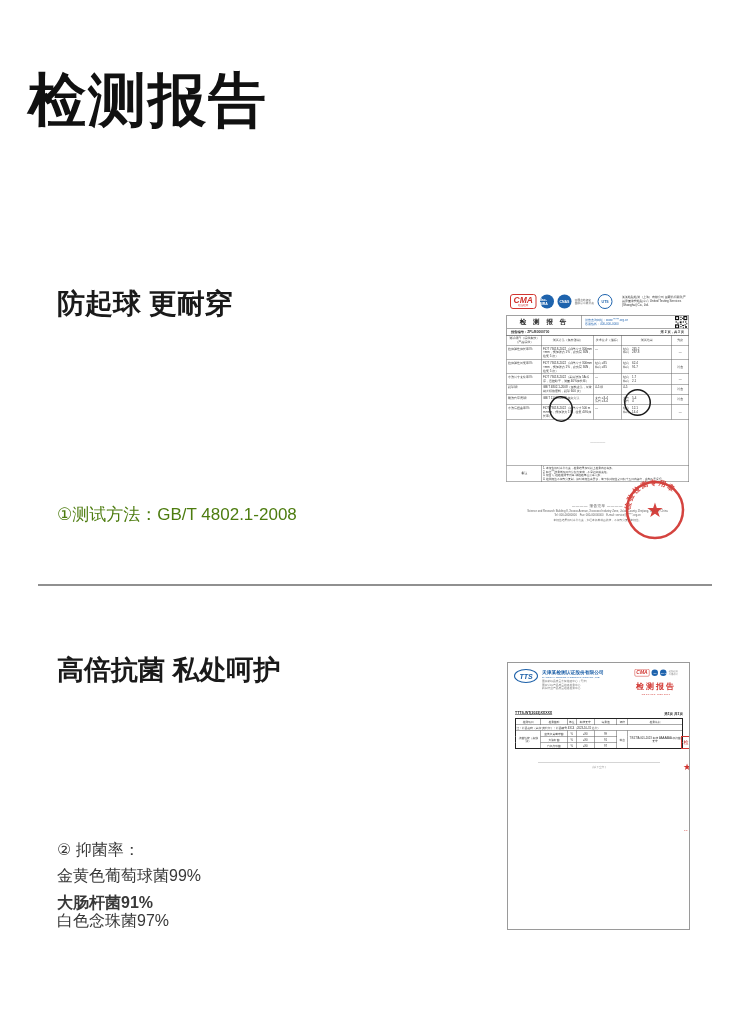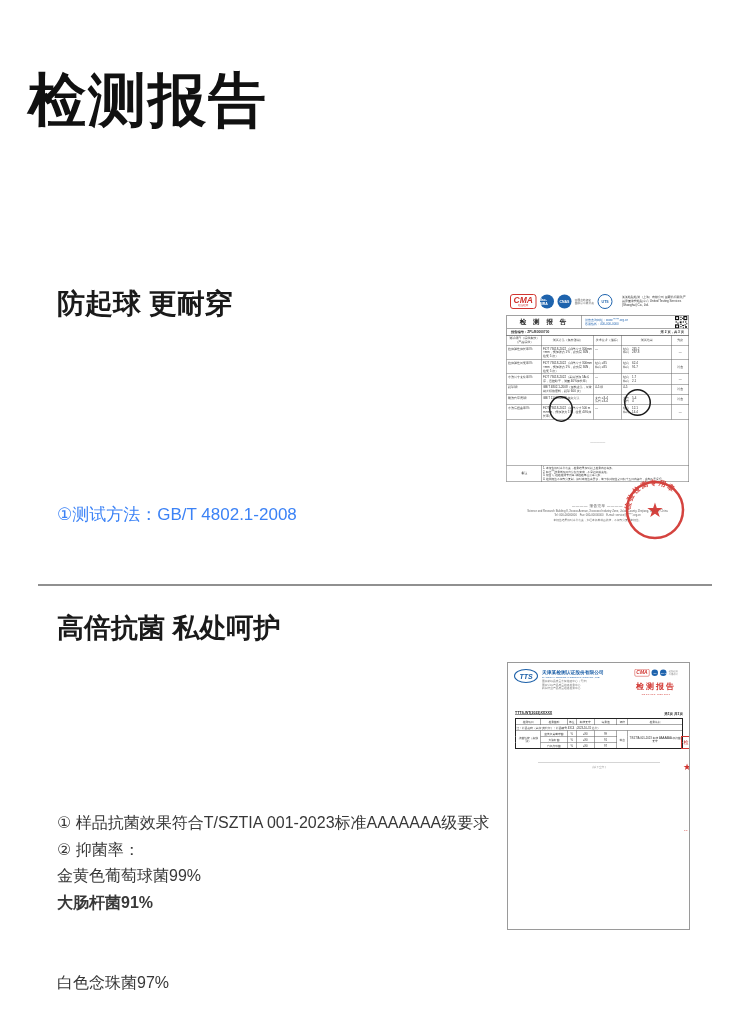--- a/index.html
+++ b/index.html
@@ -5,21 +5,21 @@
   * { margin:0; padding:0; box-sizing:border-box; }
   html,body { background:#fff; }
   body { font-family:"Liberation Sans","DejaVu Sans",sans-serif; -webkit-text-size-adjust:none; }
   .page { position:relative; width:750px; height:1035px; background:#ffffff; overflow:hidden; margin:0 auto; }
 
   .main-title { position:absolute; left:28px; top:62px; font-size:58px; font-weight:600; color:#111; letter-spacing:2px; }
 
   .sec-heading { position:absolute; left:57px; font-size:28px; font-weight:700; color:#1a1a1a; }
   .sec2-heading { position:absolute; left:57px; font-size:27px; font-weight:700; color:#1a1a1a; line-height:33px; }
 
-  .note { position:absolute; left:57px; font-size:17px; color:#3b82f6; }
+  .note { position:absolute; left:57px; font-size:17px; color:#4d7c0f; }
   .note2 { position:absolute; left:57px; font-size:16px; color:#383838; }
 
   .divider { position:absolute; left:38px; top:584px; width:674px; height:2px; background:#909090; }
 
   
   .cert { position:absolute; background:#fff; overflow:hidden; }
   .cert1 { left:505px; top:283px; width:185px; height:262px; }
   .cert2 { left:507px; top:662px; width:183px; height:268px; border:1px solid #9a9a9a; }
   .cscale { transform:scale(0.5); transform-origin:0 0; }
   .cscale1 { width:370px; height:524px; }
@@ -246,29 +246,28 @@
           <textPath href="#sealarc" startOffset="25%">检验检测专用章</textPath>
         </text>
         <text x="62" y="76" text-anchor="middle" fill="#d1342f" font-size="40">★</text>
       </svg>
 
     </div>
   </div>
 
   <div class="divider"></div>
 
-  <h2 class="sec2-heading" style="top:612px;">
+  <h2 class="sec2-heading" style="top:654px;">
     <span style="display:block">高倍抗菌 私处呵护</span>
   </h2>
 
-  <p class="note2" style="top:813px;">① 样品抗菌效果符合T/SZTIA 001-2023标准AAAAAAA级要求</p>
   <p class="note2" style="top:840px;text-align:center;">② 抑菌率：</p>
   <p class="note2" style="top:866px;">金黄色葡萄球菌99%</p>
   <p class="note2" style="top:893px;font-weight:bold;">大肠杆菌91%</p>
-  <p class="note2" style="top:973px;">白色念珠菌97%</p>
+  <p class="note2" style="top:911px;">白色念珠菌97%</p>
 
   <div class="cert cert2">
     <div class="cscale cscale2">
 
       <div class="c2-header">
         <span class="tts-oval">TTS</span>
         <div class="c2-company">
           <div class="c2-cname">天津某检测认证股份有限公司</div>
           <div class="c2-cen">TIANJIN *** TESTING &amp; CERTIFICATION CO., LTD.</div>
           <div class="c2-csub">国家纺织品质量监督检验中心（天津）

